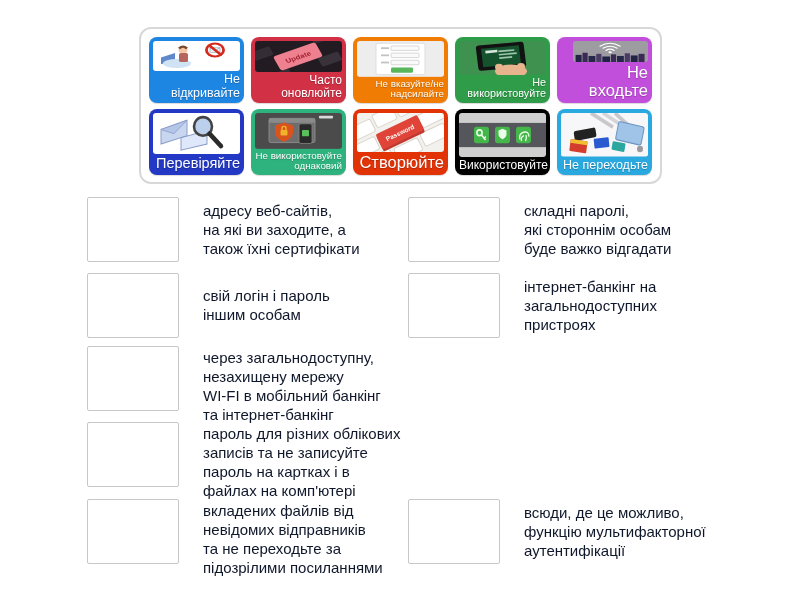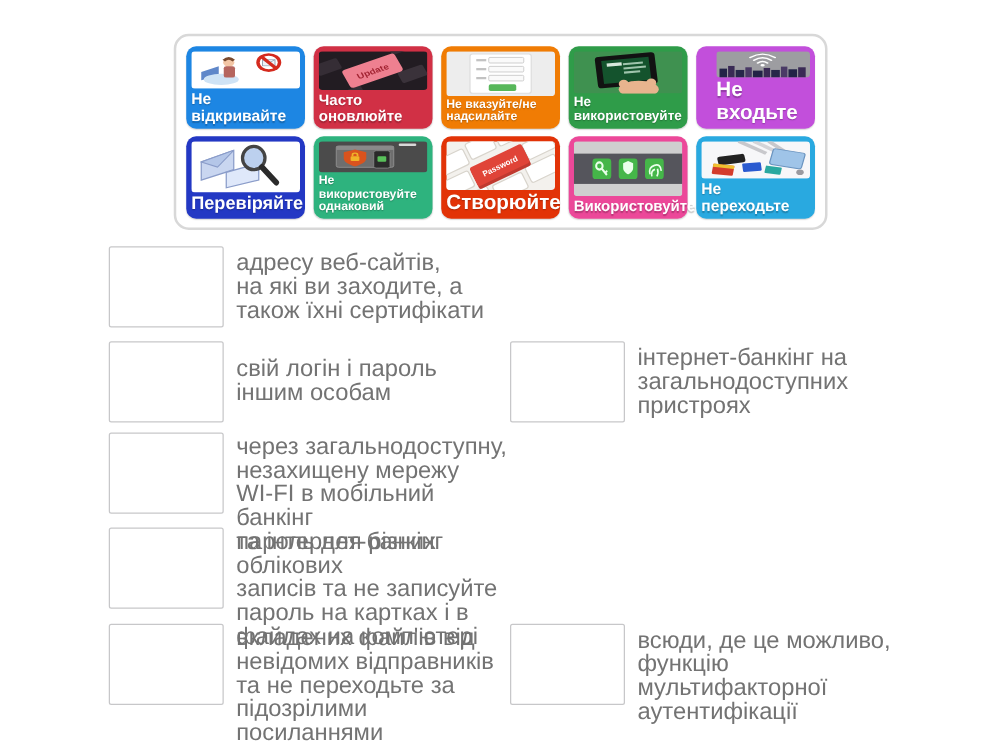--- a/index.html
+++ b/index.html
@@ -15,36 +15,36 @@
     column-gap:7px; row-gap:6px;
   }
   .tile {
     border-radius:8px; padding:4px 4px 2px 4px;
     display:flex; flex-direction:column; align-items:stretch;
     cursor:grab; box-shadow:0 1px 1px rgba(0,0,0,.15);
   }
   .tile-img { flex:1 1 auto; border-radius:3px; overflow:hidden; min-height:0; }
   .tile-img svg { width:100%; height:100%; display:block; }
   .tile-label {
-    flex:0 0 auto; color:#fff; font-weight:bold; text-align:left;
+    flex:0 0 auto; color:#fff; font-weight:normal; text-align:right;
     white-space:pre-line; line-height:1.08; padding:2px 0 1px 0;
     text-shadow:0 1px 1px rgba(0,0,0,.25);
   }
   .fs17{font-size:16.5px;} .fs15{font-size:14.5px;} .fs13{font-size:12.5px;}
   .fs12{font-size:12px;} .fs11{font-size:10.8px;} .fs10{font-size:9.8px;}
 
   
   .match-row { position:absolute; display:flex; align-items:flex-start; }
   .drop-box {
     width:92px; height:65px; background:#fff;
     border:1px solid #c7c7c9; border-radius:2px; flex:0 0 auto;
   }
   .match-text {
-    margin-left:10px; width:224px; font-size:19px; line-height:19px;
-    color:#737373; white-space:pre-line;
+    margin-left:24px; width:224px; font-size:15px; line-height:19px;
+    color:#0f172a; white-space:pre-line;
   }
   .col-left  { left:87px; }
   .col-right { left:408px; }
   .r0{top:197px;} .r1{top:273px;} .r2{top:346px;} .r3{top:422px;} .r4{top:499px;}
   .off5  .match-text{margin-top:4px;}
   .off13 .match-text{margin-top:13px;}
   .off3  .match-text{margin-top:2px;}
 </style>
 </head>
 <body>
@@ -197,21 +197,21 @@
             <rect x="60" y="30" width="26" height="14" rx="2" fill="#ffffff" stroke="#d8d4cc"></rect>
             <rect x="20" y="13.5" width="46" height="17" rx="2" fill="#c03a30"></rect>
             <rect x="20" y="11" width="46" height="17" rx="2" fill="#e04438"></rect>
             <text x="43" y="22.5" text-anchor="middle" font-size="6.5" font-weight="bold" fill="#ffffff" font-family="Liberation Sans, sans-serif">Password</text>
           </g>
         </svg>
       </div>
       <div class="tile-label fs17">Створюйте</div>
     </div>
 
-    <div class="tile" style="background-color: #ec4899;">
+    <div class="tile" style="background-color: #000000;">
       <div class="tile-img">
         <svg viewBox="0 0 87 40" preserveAspectRatio="none">
           <rect width="87" height="40" fill="#cfcfcf"></rect>
           <rect x="0" y="9" width="87" height="22" fill="#55555c"></rect>
           <rect x="15" y="12.5" width="15" height="15" rx="2.5" fill="#45b649"></rect>
           <circle cx="20.5" cy="18" r="2.6" fill="none" stroke="#eaffea" stroke-width="1.6"></circle>
           <line x1="22.5" y1="20" x2="26.5" y2="24.5" stroke="#eaffea" stroke-width="1.6"></line>
           <line x1="25" y1="23" x2="26.8" y2="21.5" stroke="#eaffea" stroke-width="1.4"></line>
           <rect x="36" y="12.5" width="15" height="15" rx="2.5" fill="#45b649"></rect>
           <path d="M39.5 16 l4 -1.6 4 1.6 v3.4 c0 3 -4 4.6 -4 4.6 s-4 -1.6 -4 -4.6 z" fill="#eaffea"></path>
@@ -281,20 +281,26 @@
 файлах на комп'ютері</div>
   </div>
   <div class="match-row col-left r4 off3">
     <div class="drop-box"></div>
     <div class="match-text">вкладених файлів від
 невідомих відправників
 та не переходьте за
 підозрілими посиланнями</div>
   </div>
 
+  <div class="match-row col-right r0 off5">
+    <div class="drop-box"></div>
+    <div class="match-text">складні паролі,
+які стороннім особам
+буде важко відгадати</div>
+  </div>
   <div class="match-row col-right r1 off5">
     <div class="drop-box"></div>
     <div class="match-text">інтернет-банкінг на
 загальнодоступних
 пристроях</div>
   </div>
   <div class="match-row col-right r4 off5">
     <div class="drop-box"></div>
     <div class="match-text">всюди, де це можливо,
 функцію мультифакторної

